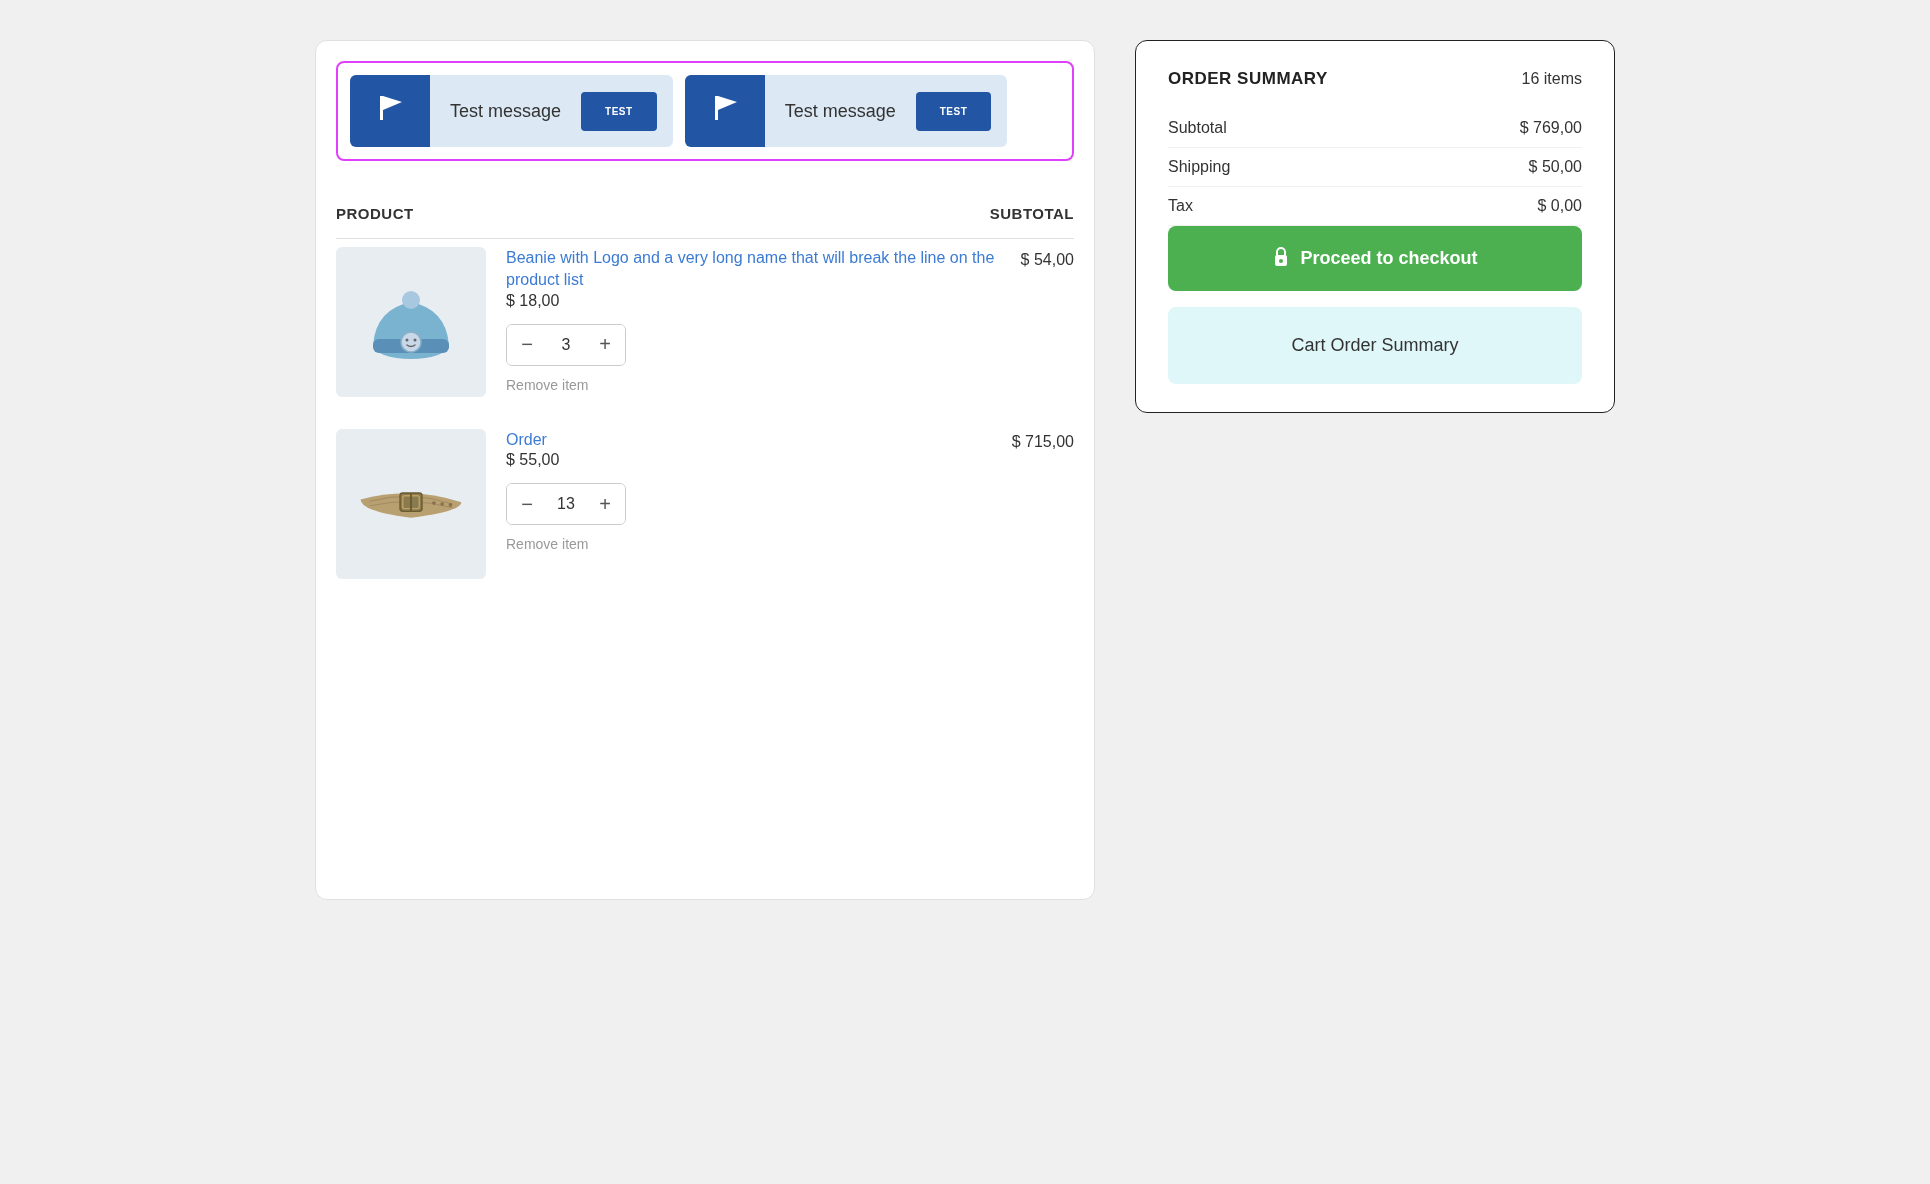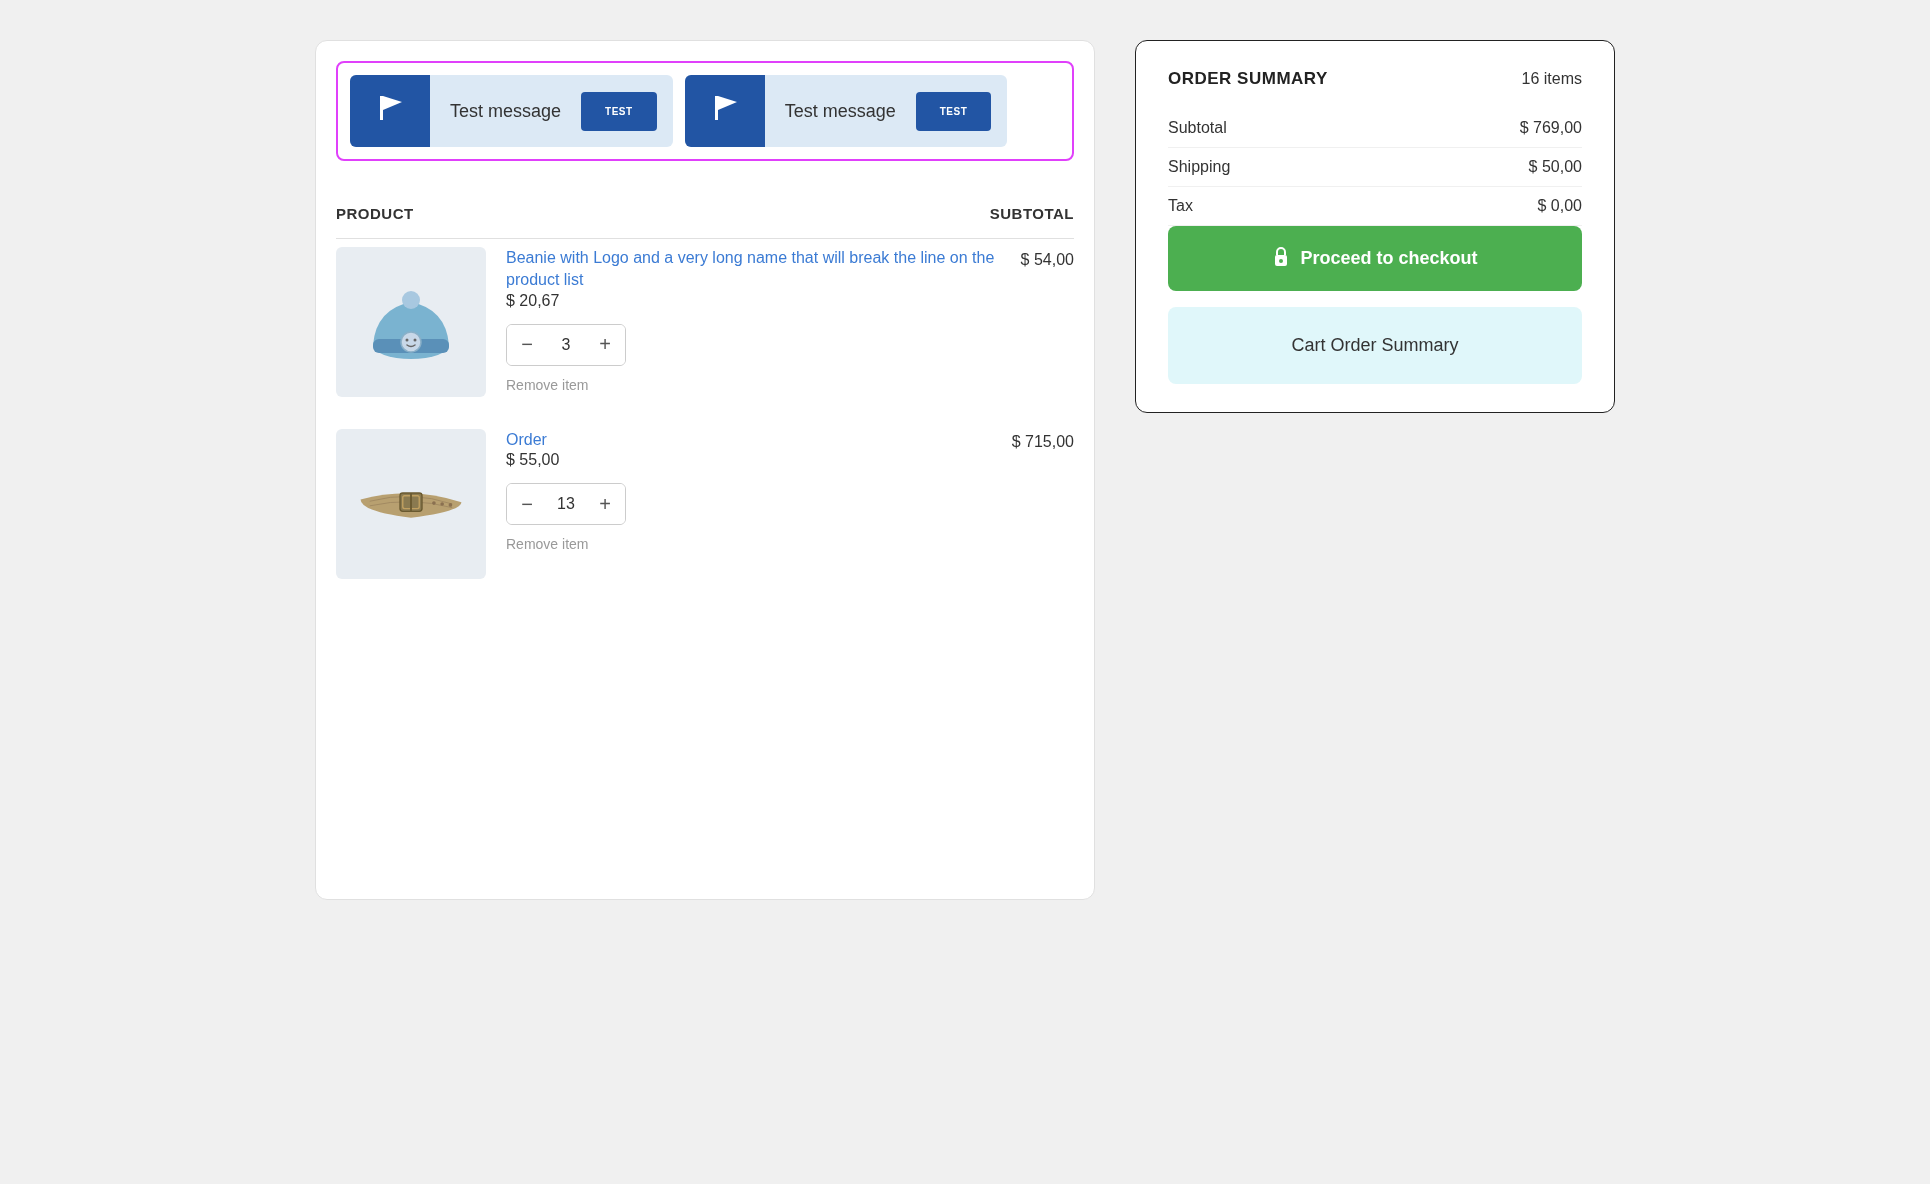--- a/index.html
+++ b/index.html
@@ -364,21 +364,21 @@
           <circle cx="55" cy="75" r="10" fill="#c8d8e8" stroke="#8ab0c8" stroke-width="1.5"></circle>
 
           <circle cx="51" cy="73" r="1.5" fill="#666"></circle>
           <circle cx="59" cy="73" r="1.5" fill="#666"></circle>
           <path d="M51 78 Q55 81 59 78" stroke="#666" stroke-width="1.5" fill="none" stroke-linecap="round"></path>
         </svg>
       </div>
     </div>
     <div class="product-details">
       <a class="product-name">Beanie with Logo and a very long name that will break the line on the product list</a>
-      <div class="product-price">$ 20,67</div>
+      <div class="product-price">$ 18,00</div>
       <div class="quantity-stepper">
         <button class="qty-btn">−</button>
         <span class="qty-value">3</span>
         <button class="qty-btn">+</button>
       </div>
       <span class="remove-item">Remove item</span>
     </div>
     <div class="item-subtotal">$ 54,00</div>
   </div>
 

